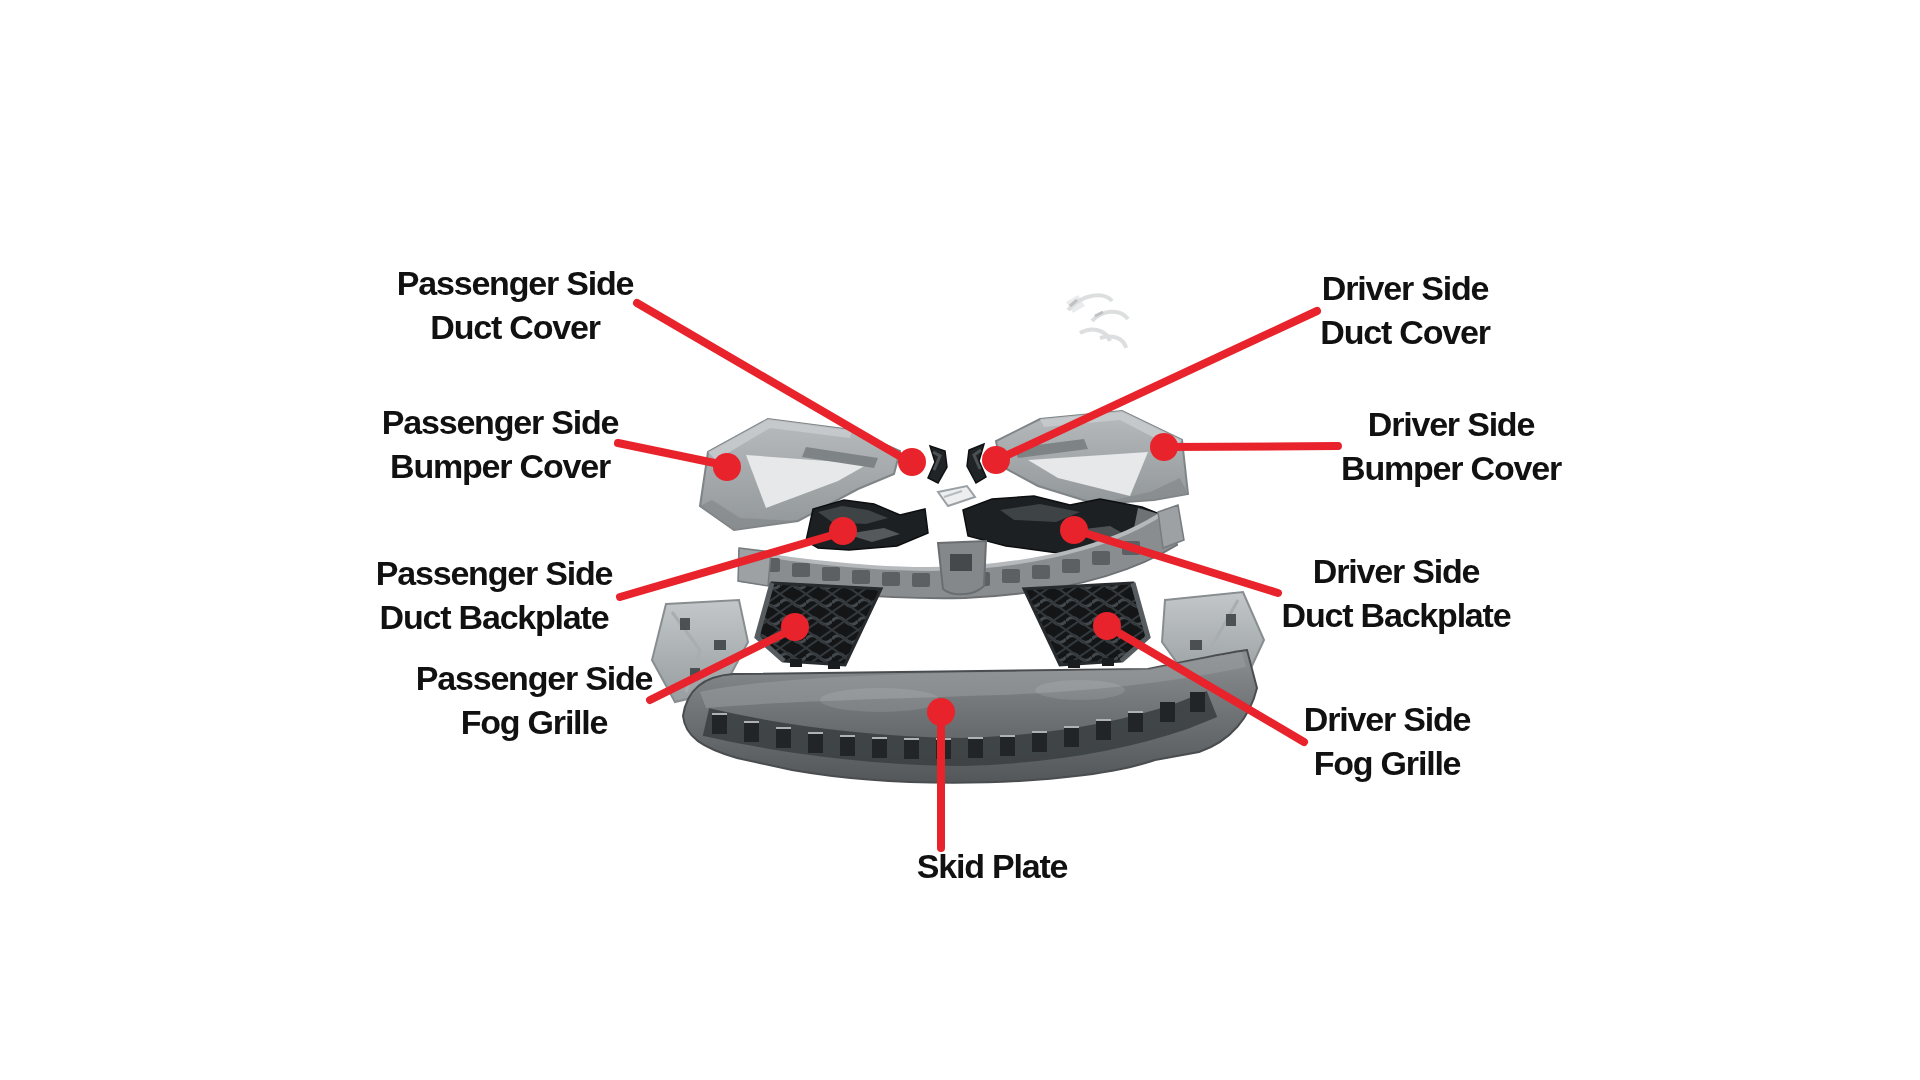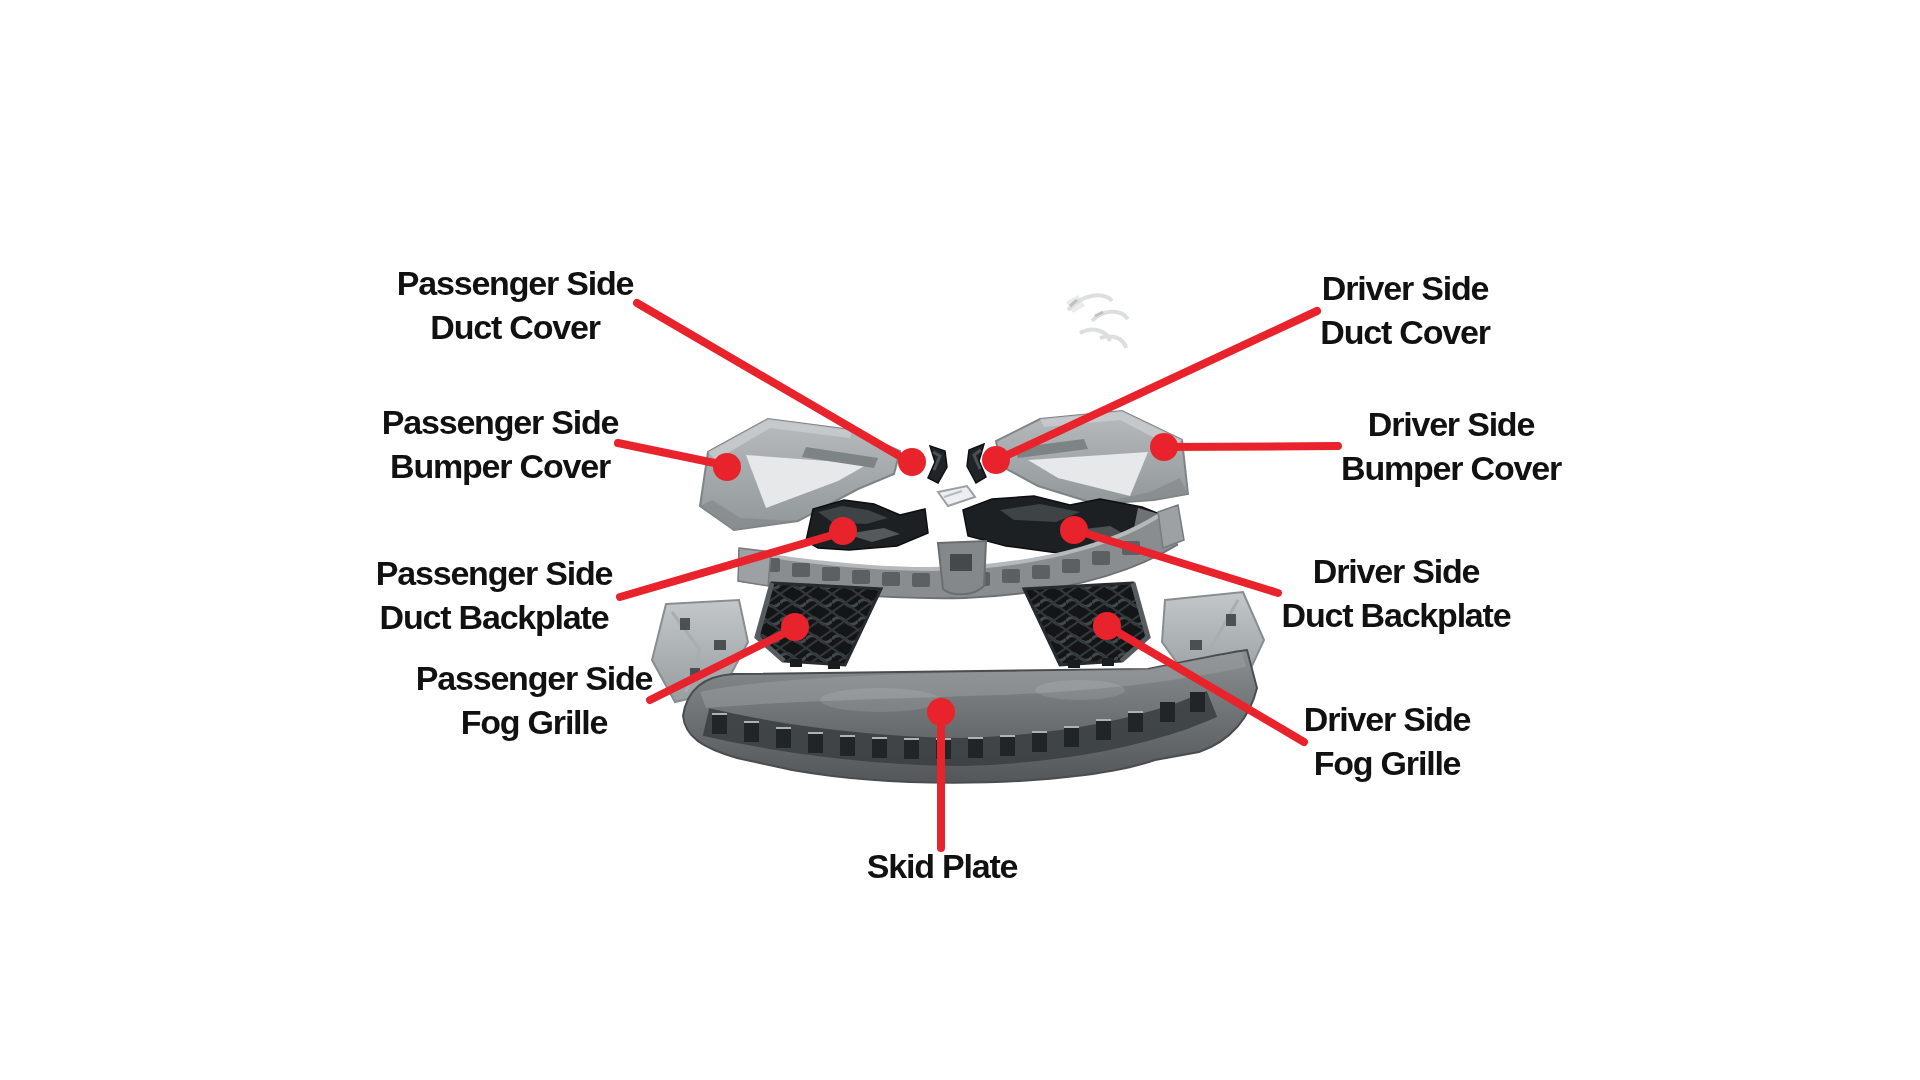--- a/index.html
+++ b/index.html
@@ -215,17 +215,17 @@
     <span>Duct Backplate</span>
   </div>
   <div class="label" style="left:534px;top:656px">
     <span>Passenger Side</span>
     <span>Fog Grille</span>
   </div>
   <div class="label" style="left:1387px;top:697px">
     <span>Driver Side</span>
     <span>Fog Grille</span>
   </div>
-  <div class="label" style="left:942px;top:844px">
+  <div class="label" style="left:992px;top:844px">
     <span>Skid Plate</span>
   </div>
 
 </div>
 
 </body></html>

